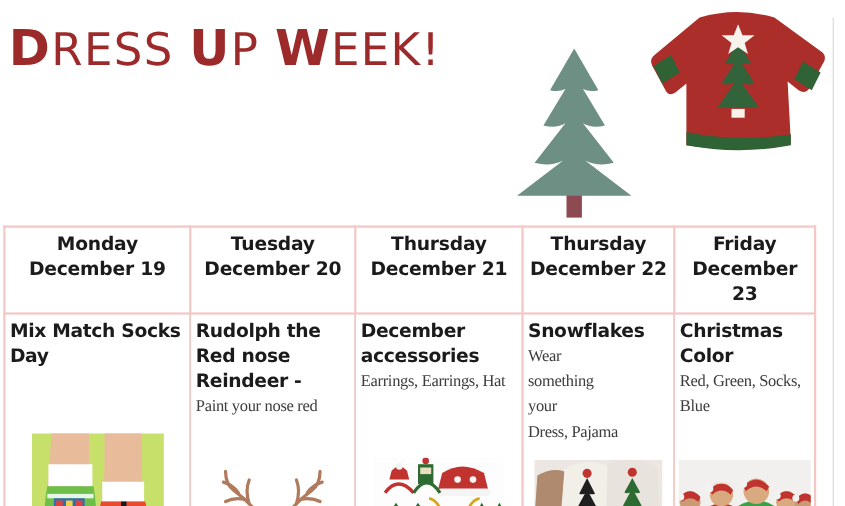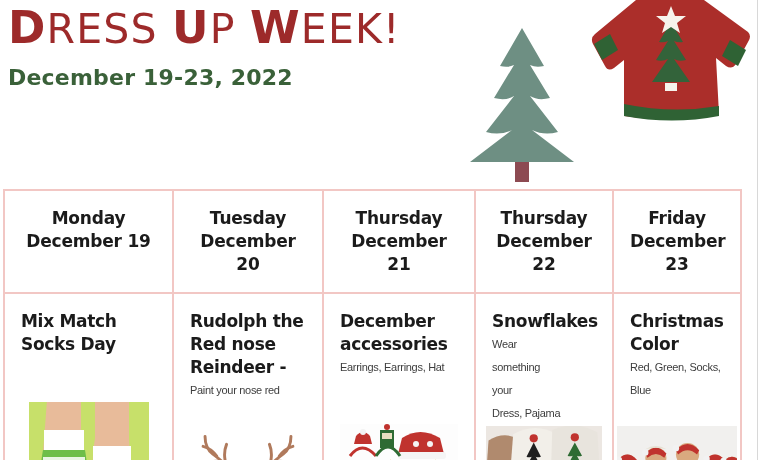--- a/index.html
+++ b/index.html
@@ -10,20 +10,21 @@
     overflow: hidden;
     background: #ffffff;
     font-family: "Liberation Sans", sans-serif;
   }
 
   #page {
     position: relative;
     width: 768px;
     height: 416px;
     background: #ffffff;
+    margin-top: 16px;
   }
 
   
   .page-edge {
     position: absolute;
     top: 0;
     left: 757px;
     width: 1px;
     height: 460px;
     background: #d8d8d8;
@@ -90,21 +91,21 @@
     left: 3px;
     top: 189px;
     width: 737px;
     height: 271px;
     border-collapse: collapse;
     table-layout: fixed;
   }
   .schedule td, .schedule th {
     border: 2px solid #f2c7c4;
     vertical-align: top;
-    padding: 16px;
+    padding: 4px;
     background: #ffffff;
   }
 
   .col-mon { width: 169px; }
   .col-tue { width: 150px; }
   .col-wed { width: 152px; }
   .col-thu { width: 138px; }
   .col-fri { width: 128px; }
 
   .day-head {
@@ -131,22 +132,22 @@
 
   .activity-title {
     font-family: "DejaVu Sans", sans-serif;
     font-size: 17px;
     font-weight: 700;
     color: #1b1b1b;
     line-height: 23px;
     letter-spacing: -0.3px;
   }
   .activity-detail {
-    font-family: Liberation Sans, sans-serif;
-    font-size: 11px;
+    font-family: Liberation Serif, serif;
+    font-size: 15px;
     font-weight: 400;
     color: #3d3d3d;
     line-height: 23px;
     letter-spacing: -0.3px;
   }
 
   
   .photo {
     position: absolute;
     left: 50%;
@@ -165,21 +166,20 @@
 <body>
 
 <div id="page">
 
   <div class="page-edge"></div>
 
   <div class="header">
 
     <div class="title-block">
       <div class="title-line"><span class="cap">D</span>RESS <span class="cap">U</span>P <span class="cap">W</span>EEK!</div>
-      <div class="subtitle">December 19-23, 2022</div>
     </div>
 
     <div class="art-tree">
       <svg viewBox="0 0 140 160" xmlns="http://www.w3.org/2000/svg">
         <rect x="63" y="132" width="14" height="28" fill="#8d4a52"></rect>
         <path d="M70 6 L92 44 Q84 46 78 43 L98 76 Q86 79 78 74 L106 110 Q92 114 80 108 L122 140 L18 140 L60 108 Q48 114 34 110 L62 74 Q54 79 42 76 L62 43 Q56 46 48 44 Z" fill="#6e8f83"></path>
       </svg>
     </div>
 
     <div class="art-sweater">

